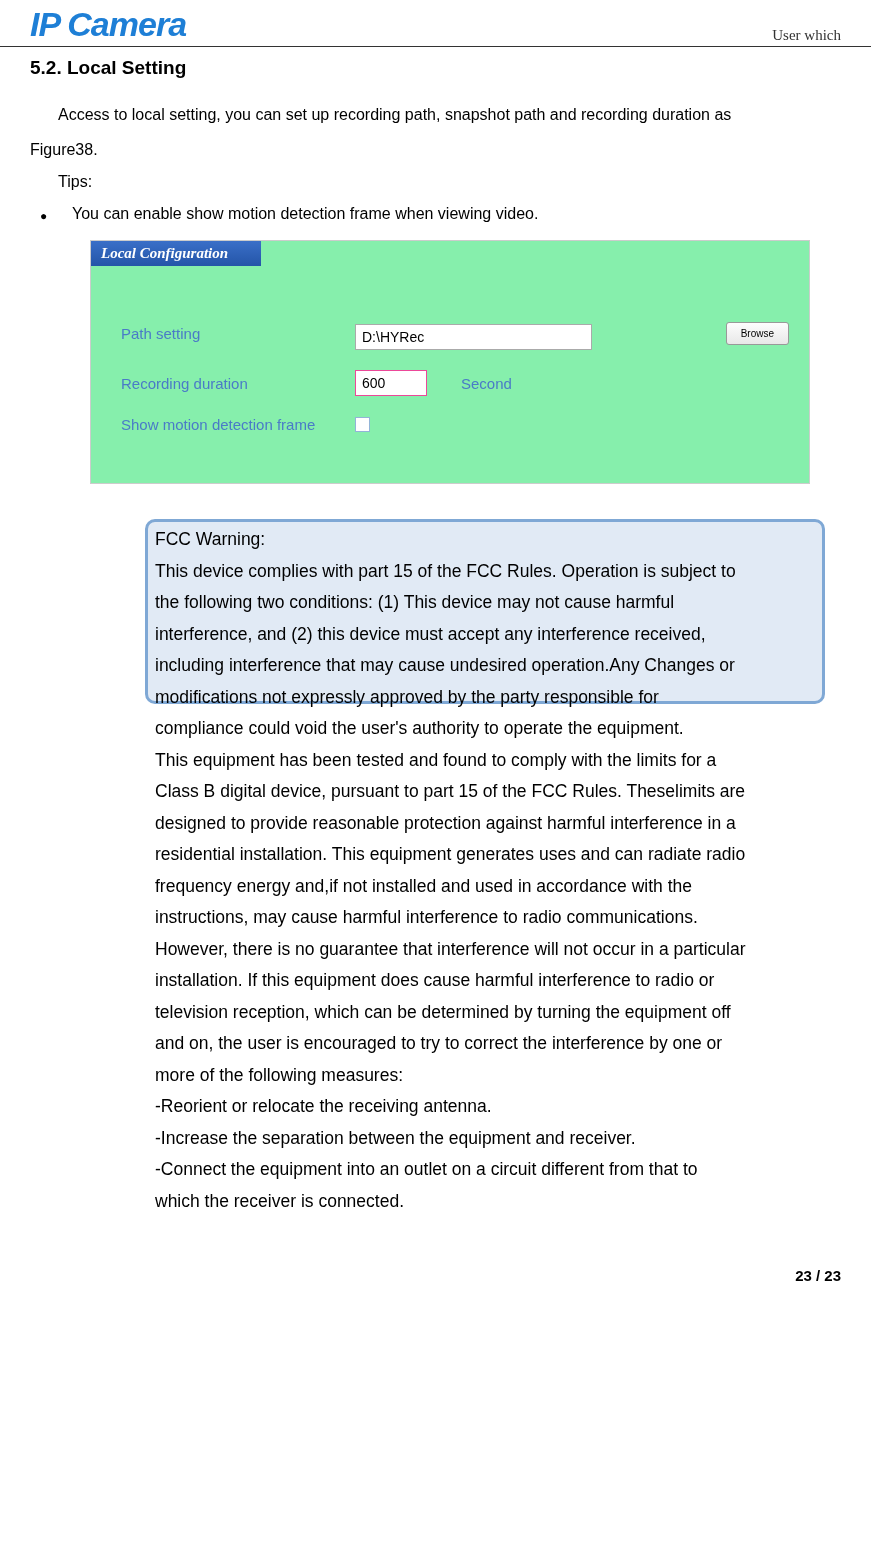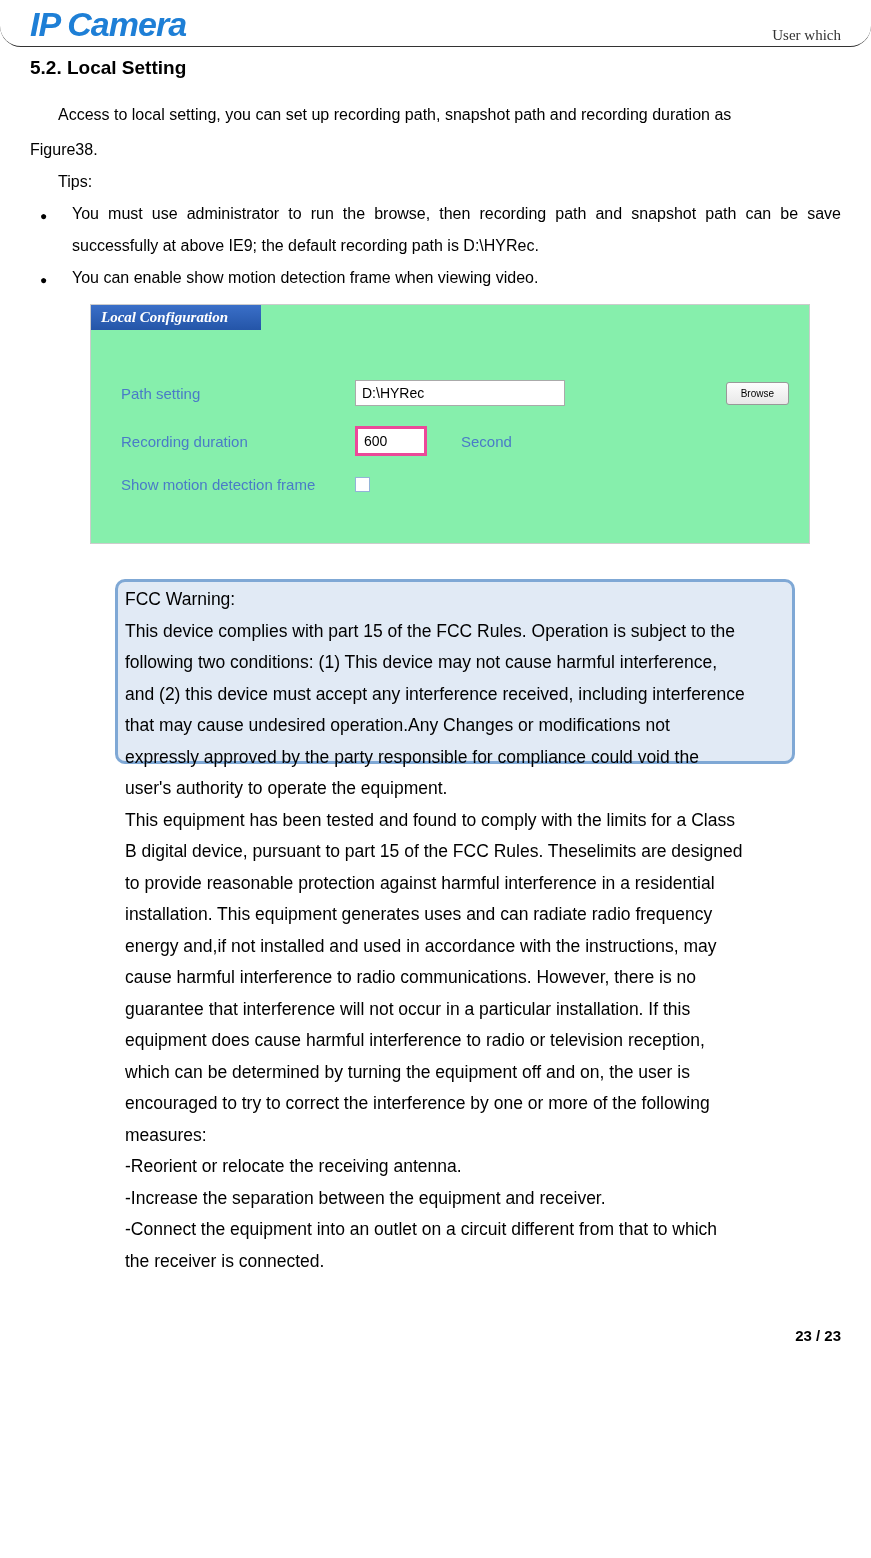--- a/index.html
+++ b/index.html
@@ -9,21 +9,20 @@
       margin: 0 auto;
       background: white;
       color: #000;
     }
     .header {
       display: flex;
       justify-content: space-between;
       align-items: flex-end;
       padding: 5px 30px 2px 30px;
       border-bottom: 1px solid #333;
-      border-radius: 21px;
     }
     .logo {
       font-style: italic;
       font-weight: bold;
       font-size: 34px;
       color: #1e7fd6;
       font-family: 'Brush Script MT', cursive, sans-serif;
       letter-spacing: -1px;
     }
     .header-right {
@@ -99,30 +98,31 @@
       align-items: center;
       margin-bottom: 20px;
       gap: 24px;
     }
     .form-label {
       width: 210px;
       color: #4a7bc7;
       font-size: 15px;
     }
     .form-input-path {
-      width: 210px;
+      width: 237px;
       padding: 4px 6px;
       border: 1px solid #aaa;
       font-size: 14px;
       margin-right: 20px;
+      margin-top: 8px;
     }
     .form-input-duration {
       width: 72px;
       padding: 4px 6px;
-      border: 3px solid #ec4899;
+      border: 1px solid #ec4899;
       font-size: 14px;
       margin-right: 10px;
     }
     .unit-text {
       color: #4a7bc7;
       font-size: 15px;
     }
     .browse-btn {
       padding: 5px 14px;
       border: 1px solid #999;
@@ -132,21 +132,21 @@
       cursor: pointer;
     }
     .checkbox-box {
       width: 15px;
       height: 15px;
       border: 1px solid #92b4d8;
       background: white;
       display: inline-block;
     }
     .fcc-block {
-      margin: 40px 90px 0 90px;
+      margin: 40px 90px 0 120px;
       position: relative;
     }
     .fcc-highlight {
       position: absolute;
       left: -5px;
       top: -5px;
       width: 680px;
       height: 185px;
       background: rgba(90, 140, 200, 0.18);
       border: 3px solid #7fa8d5;
@@ -177,21 +177,20 @@
 </div>
 
 <div class="content">
   <div class="section-title">5.2. Local Setting</div>
 
   <div class="intro-text">Access to local setting, you can set up recording path, snapshot path and recording duration as</div>
   <div class="intro-continue">Figure38.</div>
   <div class="tips-label">Tips:</div>
 
   <ul class="bullet-list">
-    <li>You must use administrator to run the browse, then recording path and snapshot path can be save successfully at above IE9; the default recording path is D:\HYRec.</li>
     <li>You can enable show motion detection frame when viewing video.</li>
   </ul>
 
   <div class="screenshot-container">
     <div class="config-panel">
       <div class="panel-header">Local Configuration</div>
       <div class="panel-body">
         <div class="form-row">
           <span class="form-label">Path setting</span>
           <input type="text" class="form-input-path" value="D:\HYRec" style="">

